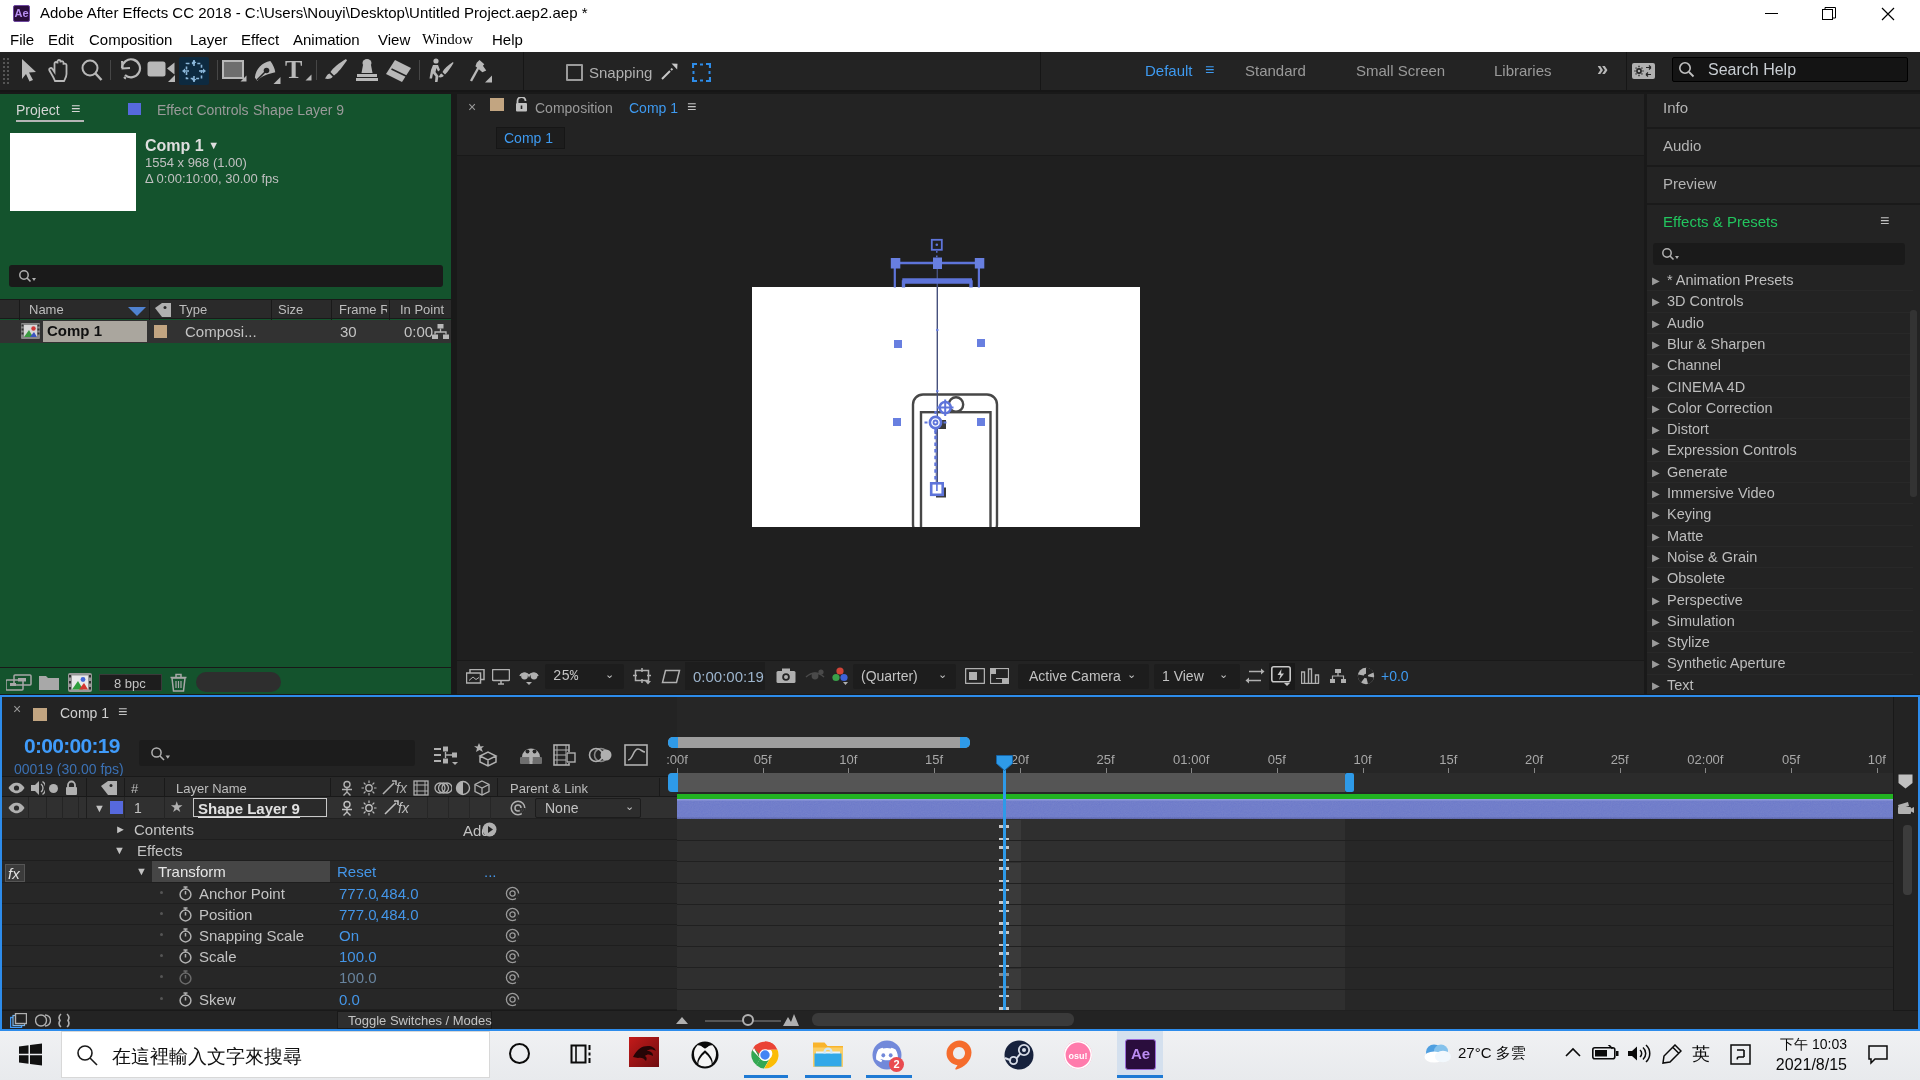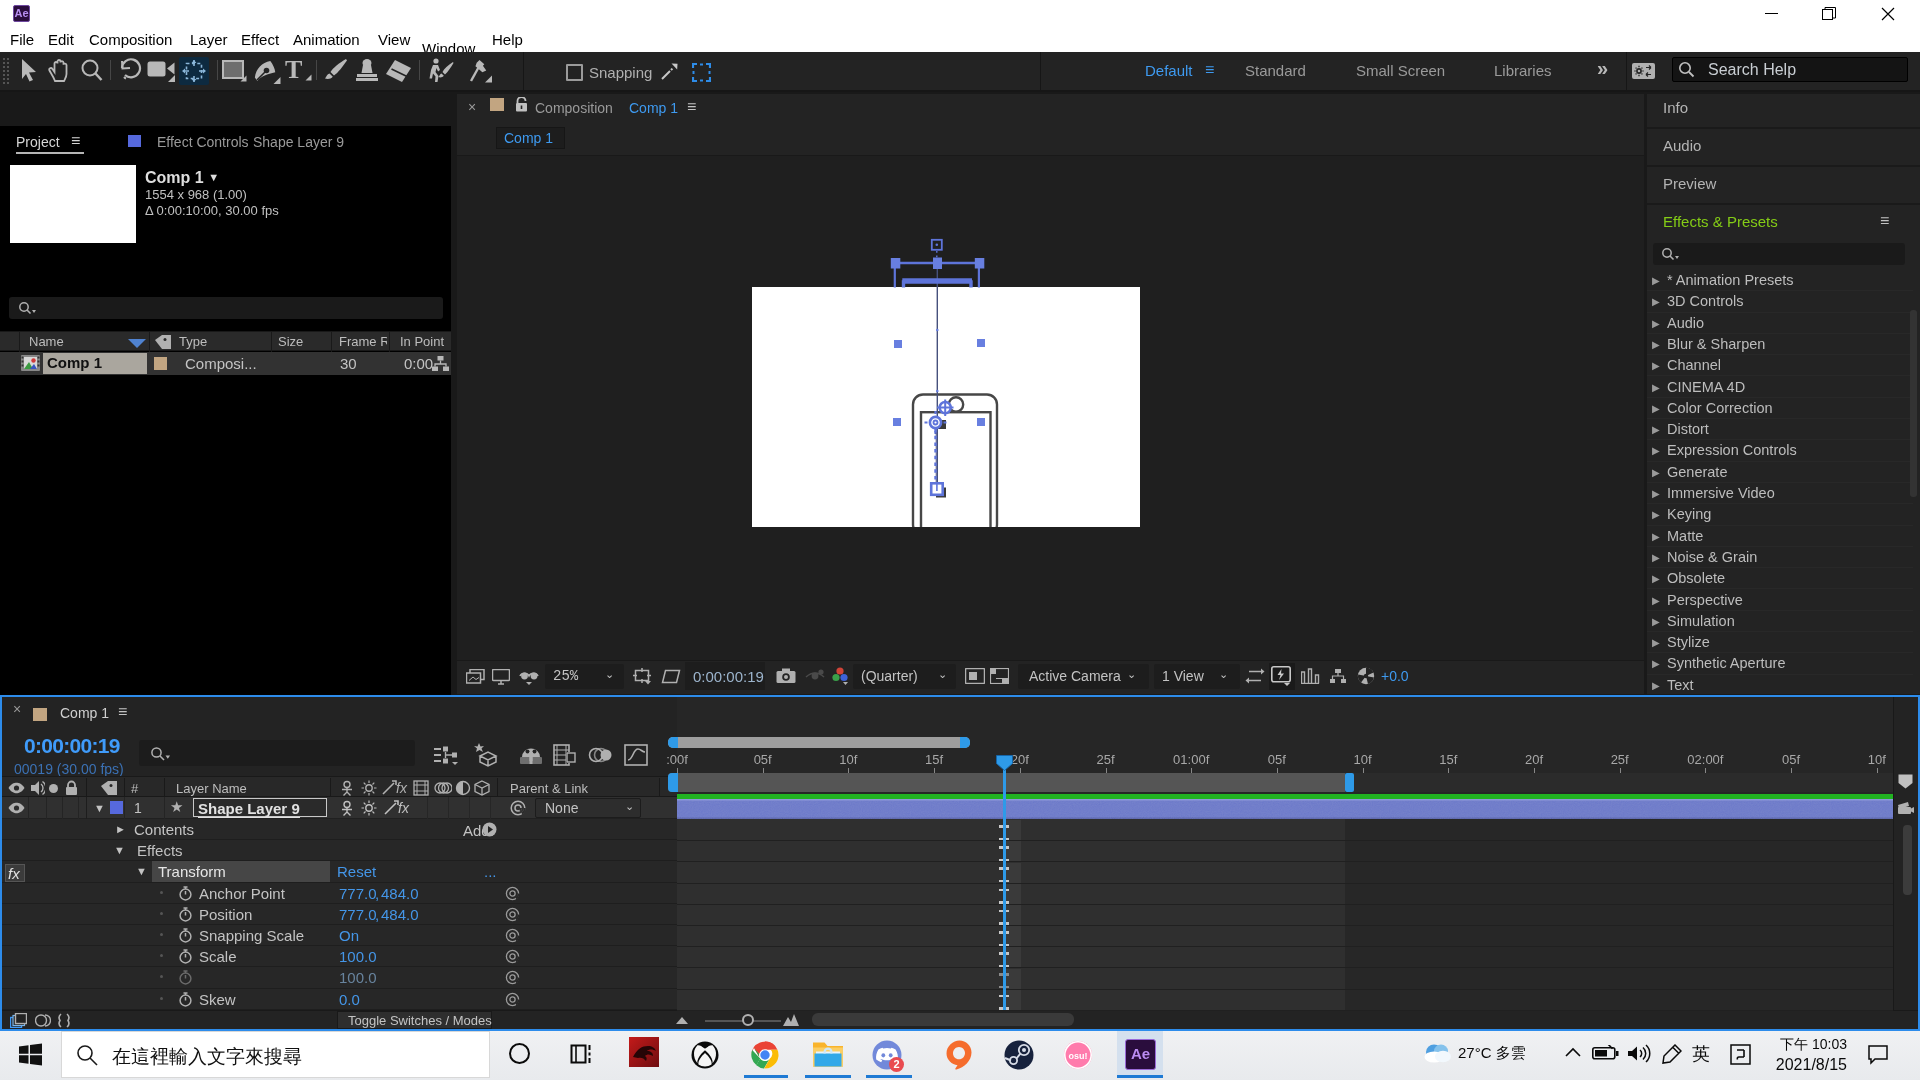--- a/index.html
+++ b/index.html
@@ -7,39 +7,40 @@
     font-family:"Liberation Sans", sans-serif; }
   .abs { position:absolute; }
   #stage { position:relative; width:1920px; height:1080px; }
 </style>
 </head>
 <body>
 <div id="stage">
 
 <div class="abs" id="titlebar" style="left:0;top:0;width:1920px;height:27px;background:#ffffff;">
   <div class="abs" style="left:13px;top:5px;width:17px;height:17px;background:#2a0d3d;border:1px solid #6e48a0;border-radius:2px;color:#b78ef0;font-size:11px;font-weight:bold;text-align:center;line-height:15px;">Ae</div>
+  <div class="abs" style="left:40px;top:4px;font-size:15px;color:#000;">Adobe After Effects CC 2018 - C:\Users\Nouyi\Desktop\Untitled Project.aep2.aep *</div>
   <div class="abs" style="left:1765px;top:13px;width:13px;height:1px;background:#000;"></div>
   <svg class="abs" style="left:1822px;top:7px;" width="14" height="14" viewBox="0 0 14 14">
         <rect x="0.5" y="2.5" width="10" height="10" fill="none" stroke="#000"></rect>
         <path d="M3 2.5 V0.5 H13.5 V11 H11" fill="none" stroke="#000"></path>
       </svg>
   <svg class="abs" style="left:1881px;top:7px;" width="14" height="14" viewBox="0 0 14 14">
         <path d="M1 1 L13 13 M13 1 L1 13" stroke="#000" stroke-width="1.2"></path>
       </svg>
 </div>
 
 <div class="abs" id="menubar" style="left:0;top:27px;width:1920px;height:25px;background:#ffffff;font-size:15px;color:#000;">
   <span class="abs" style="left:10px;top:4px;">File</span>
   <span class="abs" style="left:48px;top:4px;">Edit</span>
   <span class="abs" style="left:89px;top:4px;">Composition</span>
   <span class="abs" style="left:190px;top:4px;">Layer</span>
   <span class="abs" style="left:241px;top:4px;">Effect</span>
   <span class="abs" style="left:293px;top:4px;">Animation</span>
   <span class="abs" style="left:378px;top:4px;">View</span>
-  <span class="abs" style="left:422px;top:13px;">Window</span>
+  <span class="abs" style="left:422px;top:4px;font-family:Liberation Serif, serif;">Window</span>
   <span class="abs" style="left:492px;top:4px;">Help</span>
 </div>
 
 <div class="abs" id="toolbar" style="left:0;top:52px;width:1920px;height:40px;background:#232323;border-bottom:2px solid #161616;">
 
   <div class="abs" style="left:3px;top:6px;width:2px;height:28px;background:repeating-linear-gradient(#555 0 2px,transparent 2px 4px);"></div>
   <div class="abs" style="left:7px;top:6px;width:2px;height:28px;background:repeating-linear-gradient(#555 0 2px,transparent 2px 4px);"></div>
 
   <svg class="abs" style="left:18px;top:6px;" width="22" height="24" viewBox="0 0 22 24">
         <path d="M4 1 L18 14 L11 14.5 L15 22 L11.5 23.5 L8 16 L4 21 Z" fill="#b8b8b8"></path>
@@ -158,21 +159,21 @@
       </svg>
 
   <div class="abs" style="left:1672px;top:5px;width:236px;height:25px;background:#141414;border:1px solid #000;border-radius:2px;"></div>
   <svg class="abs" style="left:1678px;top:9px;" width="17" height="17" viewBox="0 0 17 17">
         <circle cx="7" cy="7" r="5.2" fill="none" stroke="#c0c0c0" stroke-width="1.6"></circle>
         <path d="M11 11 L15.5 15.5" stroke="#c0c0c0" stroke-width="1.8"></path>
       </svg>
   <div class="abs" style="left:1708px;top:9px;font-size:16px;color:#c9ced3;">Search Help</div>
 </div>
 
-<div class="abs" id="leftpanel" style="left:0;top:94px;width:451px;height:600px;background:#000000;margin-top:32px;">
+<div class="abs" id="leftpanel" style="left:0;top:94px;width:451px;height:600px;background:#14532d;">
 
   <div class="abs" style="left:16px;top:8px;font-size:14px;color:#d6d6d6;">Project</div>
   <div class="abs" style="left:71px;top:6px;font-size:16px;color:#d6d6d6;">≡</div>
   <div class="abs" style="left:16px;top:26px;width:68px;height:2px;background:#b5b5b5;"></div>
   <div class="abs" style="left:128px;top:9px;width:13px;height:12px;background:#5669dd;"></div>
   <div class="abs" style="left:157px;top:8px;font-size:14px;color:#9a9a9a;">Effect Controls</div>
   <div class="abs" style="left:253px;top:8px;font-size:14px;color:#9a9a9a;">Shape Layer 9</div>
 
   <div class="abs" style="left:10px;top:39px;width:126px;height:78px;background:#ffffff;"></div>
   <div class="abs" style="left:145px;top:43px;font-size:16px;font-weight:bold;color:#dedede;">Comp 1 <span style="font-size:11px;position:relative;top:-2px;">▼</span></div>
@@ -434,21 +435,21 @@
   <div class="abs" style="left:924px;top:574px;font-size:14px;color:#3e9af0;">+0.0</div>
 </div>
 
 <div class="abs" id="rightpanel" style="left:1647px;top:94px;width:273px;height:600px;background:#232323;">
   <div class="abs" style="left:16px;top:5px;font-size:15px;color:#b4b4b4;">Info</div>
   <div class="abs" style="left:0px;top:33px;width:273px;height:2px;background:#1a1a1a;"></div>
   <div class="abs" style="left:16px;top:43px;font-size:15px;color:#b4b4b4;">Audio</div>
   <div class="abs" style="left:0px;top:71px;width:273px;height:2px;background:#1a1a1a;"></div>
   <div class="abs" style="left:16px;top:81px;font-size:15px;color:#b4b4b4;">Preview</div>
   <div class="abs" style="left:0px;top:109px;width:273px;height:2px;background:#1a1a1a;"></div>
-  <div class="abs" style="left:16px;top:119px;font-size:15px;color:#84cc16;">Effects &amp; Presets</div>
+  <div class="abs" style="left:16px;top:119px;font-size:15px;color:#22c55e;">Effects &amp; Presets</div>
   <div class="abs" style="left:233px;top:118px;font-size:16px;color:#c3c3c3;">≡</div>
 
   <div class="abs" style="left:6px;top:149px;width:252px;height:22px;background:#1a1a1a;border-radius:3px;"></div>
   <svg class="abs" style="left:14px;top:153px;" width="20" height="15" viewBox="0 0 20 15">
         <circle cx="6" cy="6" r="4.2" fill="none" stroke="#b0b0b0" stroke-width="1.5"></circle>
         <path d="M9 9 L12.5 12.5" stroke="#b0b0b0" stroke-width="1.6"></path>
         <path d="M14 9 l4 0 -2 3 Z" fill="#b0b0b0"></path>
       </svg>
 
   <div id="fxlist" class="abs" style="left:0;top:176px;width:266px;height:420px;overflow:hidden;">

